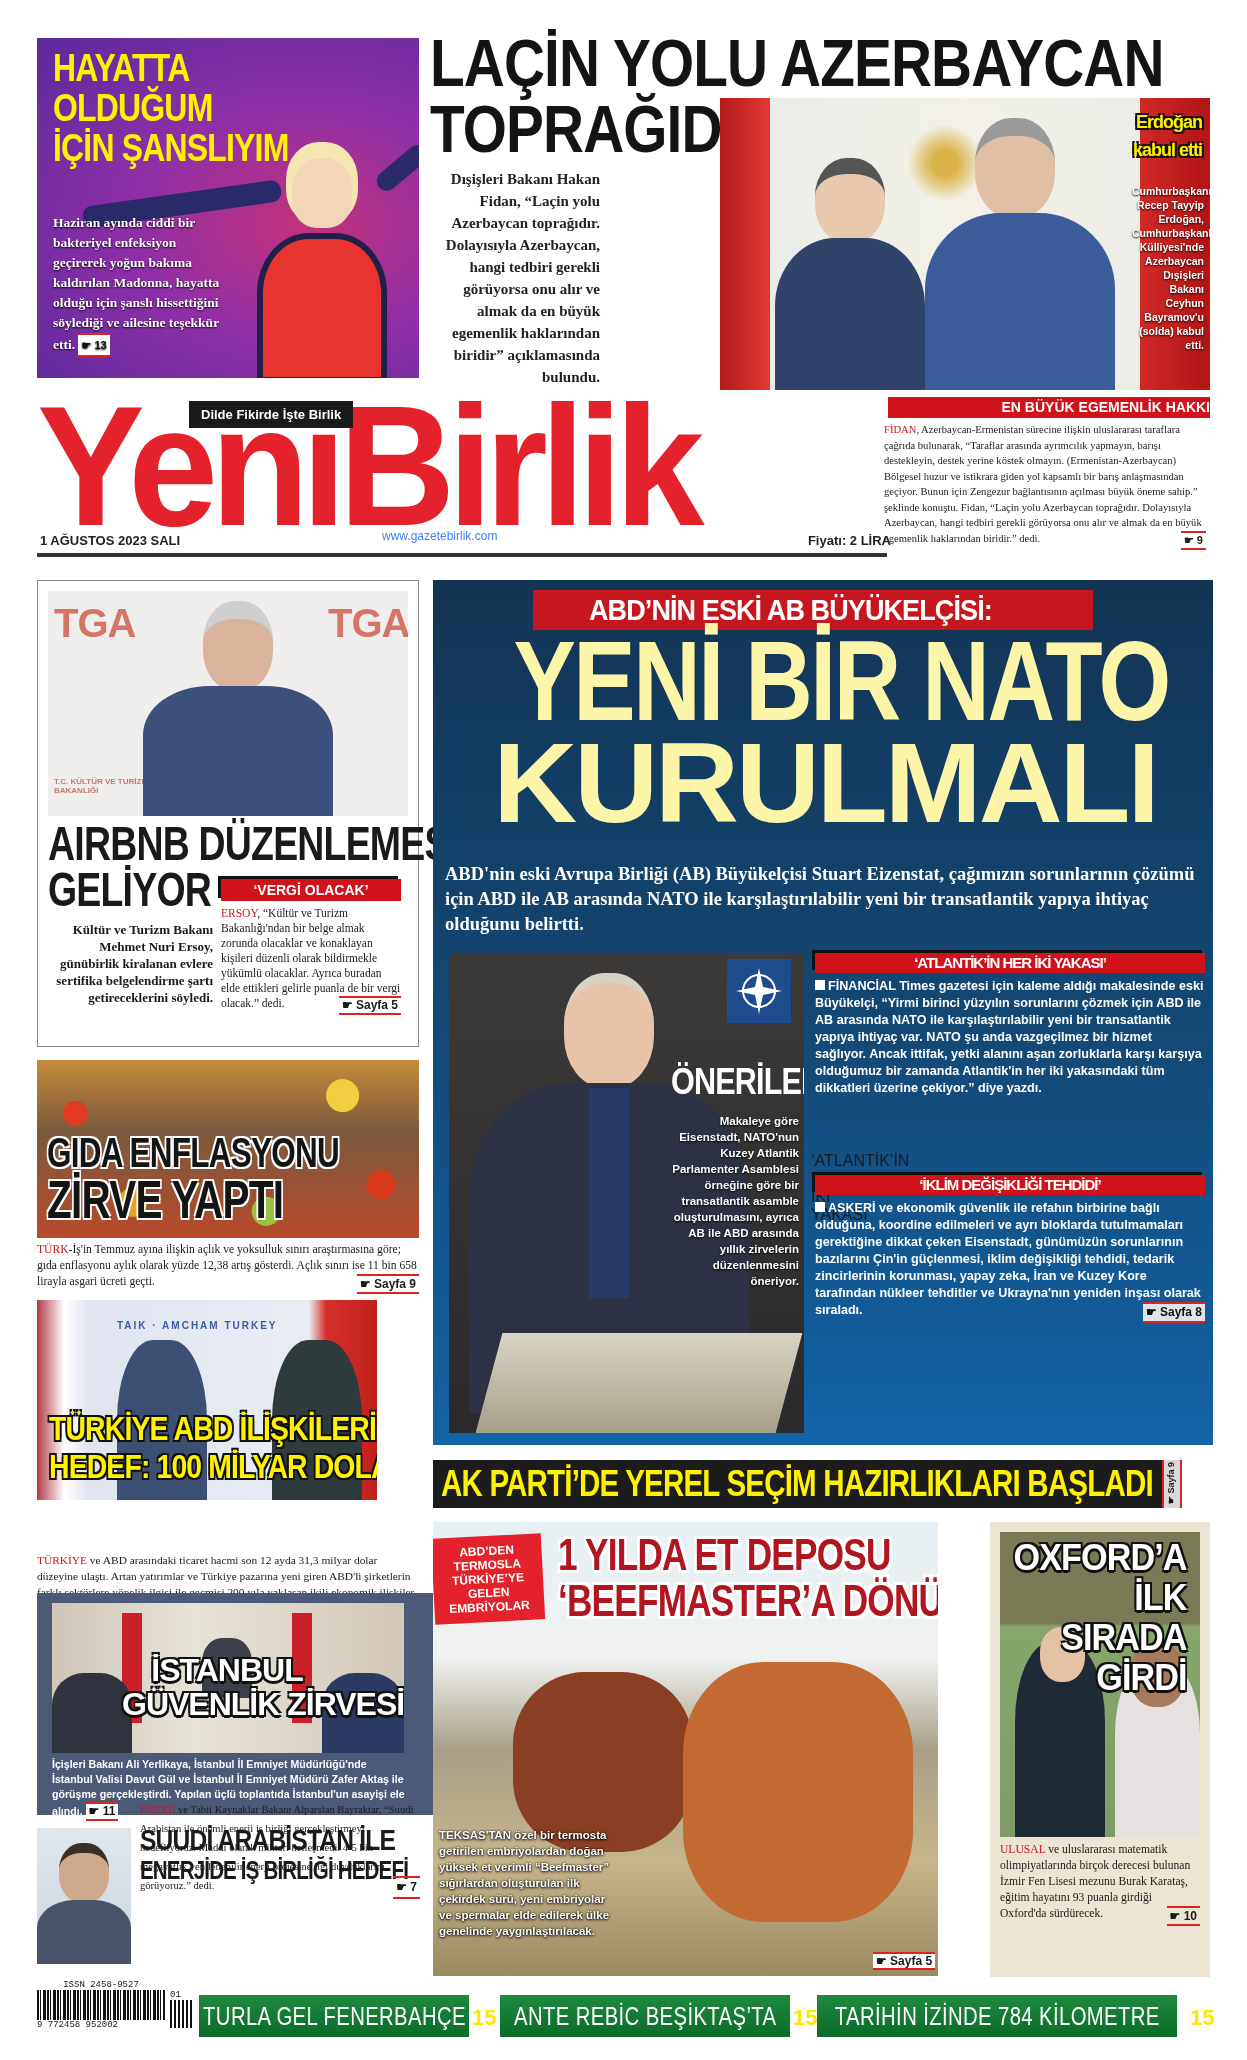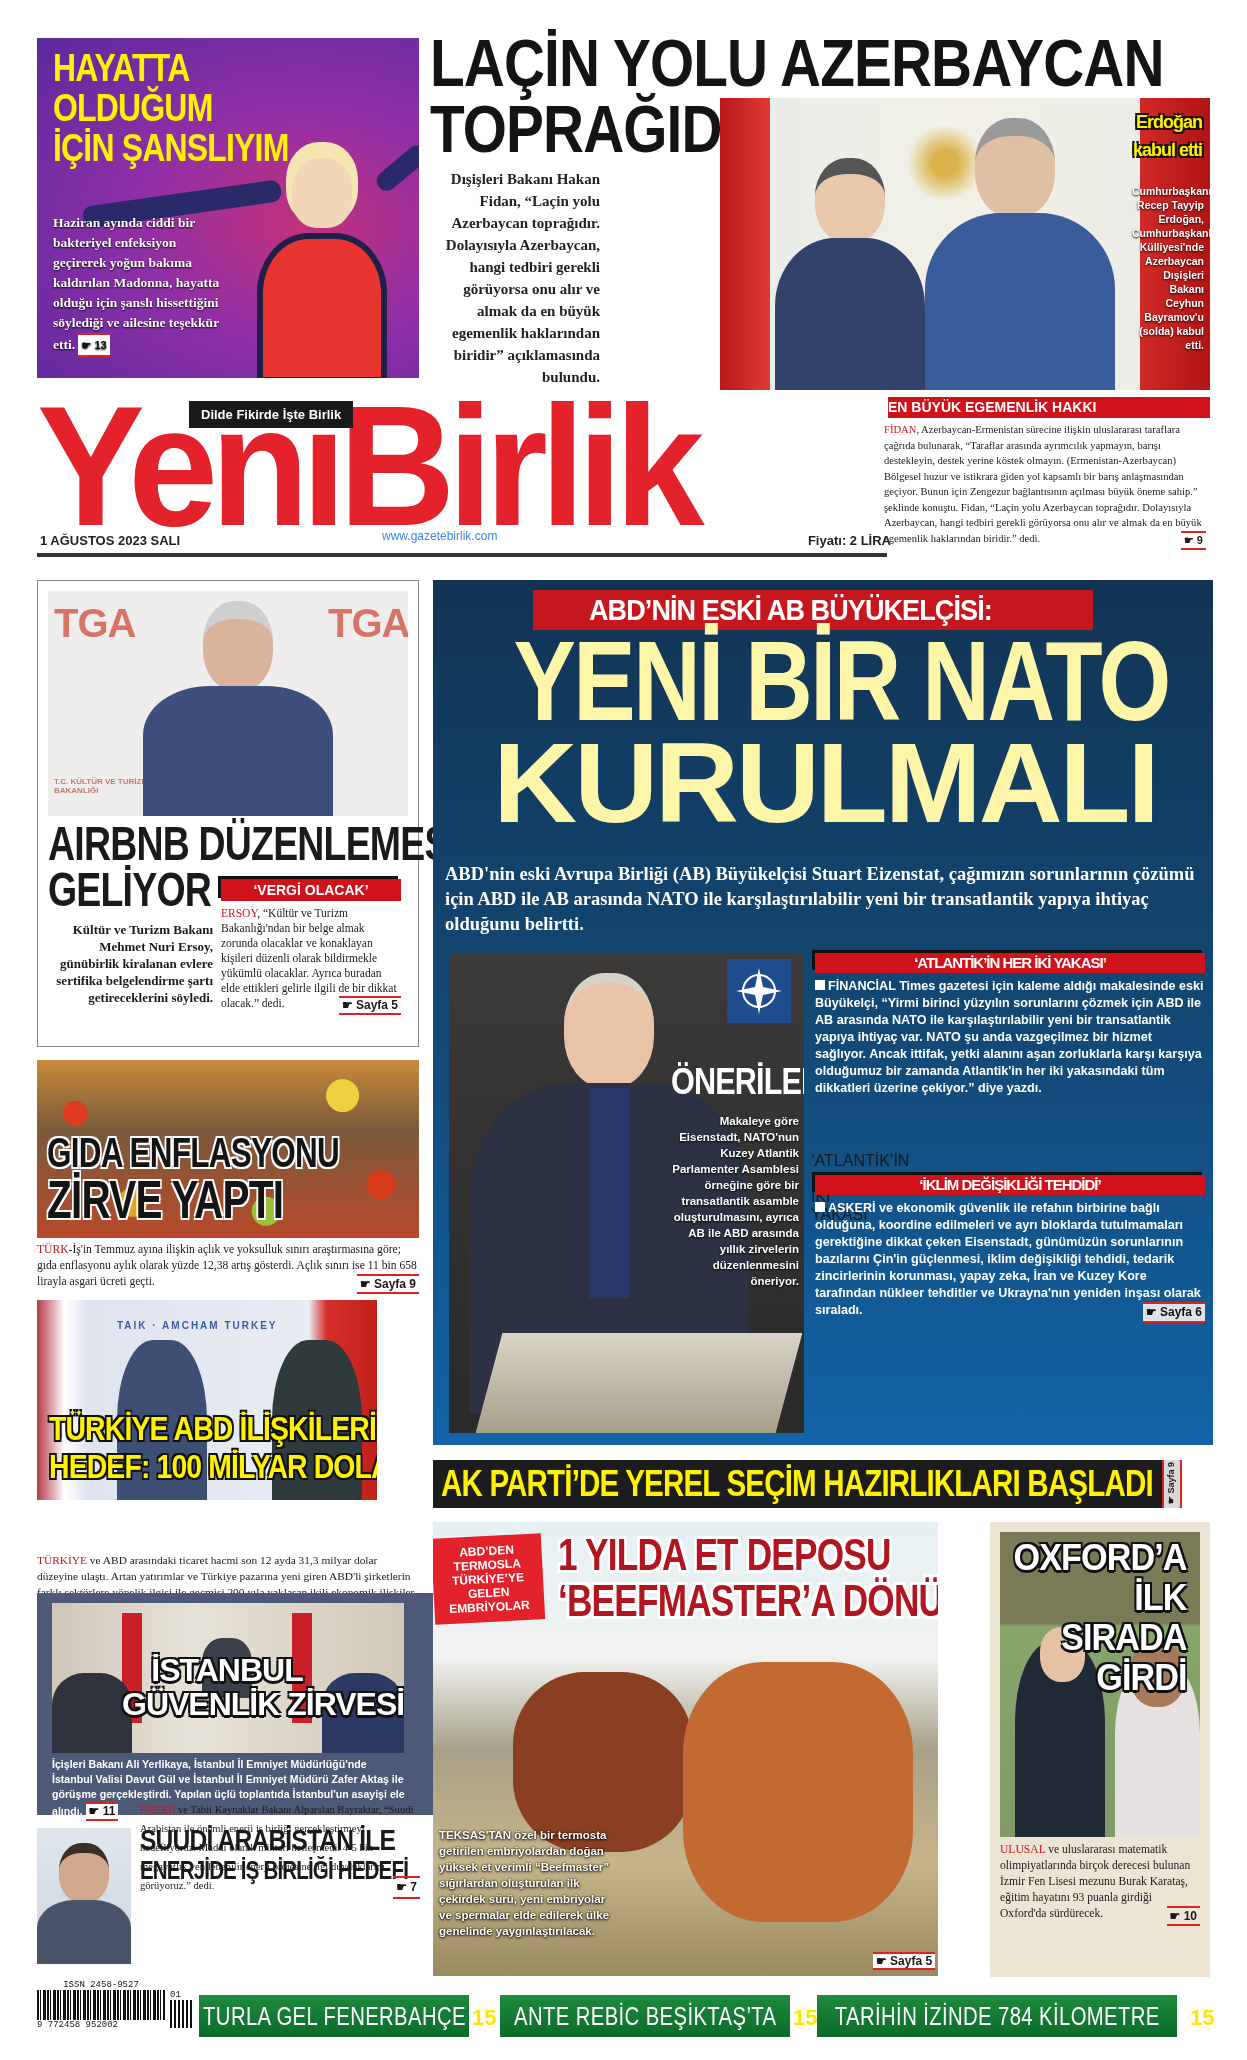--- a/index.html
+++ b/index.html
@@ -62,21 +62,21 @@
 
 <div class="abs" style="left:37px;top:393px;width:850px;height:160px">
   <div class="abs cond" style="left:0;top:-12px;font-size:170px;line-height:170px;color:#e3222b;letter-spacing:-8px;transform:scaleX(0.95)">YeniBirlik</div>
   <div class="abs" style="left:152px;top:8px;background:#1a1a1a;color:#fff;font-weight:bold;font-size:13px;padding:6px 12px;white-space:nowrap">Dilde Fikirde İşte Birlik</div>
   <div class="abs" style="left:3px;top:140px;font-weight:bold;font-size:13px;color:#222">1 AĞUSTOS 2023 SALI</div>
   <div class="abs" style="left:345px;top:136px;font-weight:normal;font-size:12px;color:#3b82f6">www.gazetebirlik.com</div>
   <div class="abs" style="right:-4px;top:140px;font-weight:bold;font-size:13px;color:#222">Fiyatı: 2 LİRA</div>
   <div class="abs" style="left:0;top:160px;width:850px;height:4px;background:#333"></div>
 </div>
 
-<div class="abs" style="left:888px;top:397px;width:322px;height:21px;background:#d0121b;color:#fff;font-weight:bold;font-size:14px;text-align:left;line-height:21px">EN BÜYÜK EGEMENLİK HAKKI</div>
+<div class="abs" style="left:888px;top:397px;width:322px;height:21px;background:#d0121b;color:#fff;font-weight:bold;font-size:14px;text-align:right;line-height:21px">EN BÜYÜK EGEMENLİK HAKKI</div>
 <div class="abs serif" style="left:884px;top:422px;width:322px;font-size:10.6px;line-height:15.5px;color:#222">
   <span class="redlead">FİDAN</span><span>, Azerbaycan-Ermenistan sürecine ilişkin uluslararası taraflara çağrıda bulunarak, “Taraflar arasında ayrımcılık yapmayın, barışı destekleyin, destek yerine köstek olmayın. (Ermenistan-Azerbaycan) Bölgesel huzur ve istikrara giden yol kapsamlı bir barış anlaşmasından geçiyor. Bunun için Zengezur bağlantısının açılması büyük öneme sahip.” şeklinde konuştu. Fidan, “Laçin yolu Azerbaycan toprağıdır. Dolayısıyla Azerbaycan, hangi tedbiri gerekli görüyorsa onu alır ve almak da en büyük egemenlik haklarından biridir.” dedi.</span>
   <span class="ref" style="float:right;font-size:11px">☛ 9</span>
 </div>
 
 <div class="abs" style="left:37px;top:580px;width:382px;height:467px;border:1px solid #888">
   <div class="photo" style="left:10px;top:10px;width:360px;height:225px;background:#f0eeec">
     <div class="abs cond" style="left:6px;top:10px;font-size:40px;color:#d47568">TGA</div>
     <div class="abs cond" style="left:280px;top:10px;font-size:40px;color:#d47568">TGA</div>
     <div class="abs" style="left:6px;top:186px;width:110px;font-size:8px;color:#c57a70;font-weight:bold">T.C. KÜLTÜR VE TURİZM BAKANLIĞI</div>
@@ -85,21 +85,21 @@
       <div class="abs" style="left:0;top:85px;width:190px;height:140px;background:#3c4f7d;border-radius:35% 35% 0 0"></div>
     </div>
   </div>
   <div class="abs cond" style="left:10px;top:240px;font-size:48px;line-height:46px;color:#1a1a1a;transform:scaleX(0.78)">
     <div style="white-space:nowrap">AIRBNB DÜZENLEMESİ</div>
     <div>GELİYOR</div>
   </div>
   <div class="abs serif" style="left:10px;top:340px;width:165px;text-align:right;font-weight:bold;font-size:13px;line-height:17px">Kültür ve Turizm Bakanı Mehmet Nuri Ersoy, günübirlik kiralanan evlere sertifika belgelendirme şartı getireceklerini söyledi.</div>
   <div class="abs" style="left:183px;top:298px;width:180px;height:22px;background:#d0121b;color:#fff;font-weight:bold;font-size:14px;text-align:center;line-height:22px;box-shadow:-3px -3px 0 #111">‘VERGİ OLACAK’</div>
   <div class="abs serif" style="left:183px;top:325px;width:180px;font-size:11.5px;line-height:15px">
-    <span class="redlead">ERSOY</span><span>, “Kültür ve Turizm Bakanlığı'ndan bir belge almak zorunda olacaklar ve konaklayan kişileri düzenli olarak bildirmekle yükümlü olacaklar. Ayrıca buradan elde ettikleri gelirle ilgili de bir dikkat olacak.” dedi.</span>
+    <span class="redlead">ERSOY</span><span>, “Kültür ve Turizm Bakanlığı'ndan bir belge almak zorunda olacaklar ve konaklayan kişileri düzenli olarak bildirmekle yükümlü olacaklar. Ayrıca buradan elde ettikleri gelirle puanla de bir vergi olacak.” dedi.</span>
     <span class="ref" style="float:right">☛ Sayfa 5</span>
   </div>
 </div>
 
 <div class="abs" style="left:433px;top:580px;width:780px;height:865px;background:linear-gradient(180deg,#123454 0%,#134a78 55%,#1264a8 100%)">
   <div class="abs" style="left:100px;top:10px;width:560px;height:40px;background:#c6161e;text-align:center">
     <span class="cond" style="display:inline-block;color:#fff;font-size:30px;line-height:40px;transform:scaleX(0.9)">ABD’NİN ESKİ AB BÜYÜKELÇİSİ:</span>
   </div>
   <div class="abs cond" style="left:12px;top:50px;width:760px;text-align:center;color:#fdf5a8;font-size:114px;line-height:102px;letter-spacing:-3px">
     <div style="white-space:nowrap;transform:scaleX(0.82)">YENİ BİR NATO</div>
@@ -129,21 +129,21 @@
     <span class="cond" style="display:inline-block;color:#fff;font-size:15px;line-height:20px">‘ATLANTİK’İN HER İKİ YAKASI’</span>
   </div>
   <div class="abs" style="left:382px;top:398px;width:390px;color:#fff;font-weight:bold;font-size:12.6px;line-height:17px">
     <span style="display:inline-block;width:10px;height:10px;background:#fff;margin-right:3px"></span><span>FİNANCİAL Times gazetesi için kaleme aldığı makalesinde eski Büyükelçi, “Yirmi birinci yüzyılın sorunlarını çözmek için ABD ile AB arasında NATO ile karşılaştırılabilir yeni bir transatlantik yapıya ihtiyaç var. NATO şu anda vazgeçilmez bir hizmet sağlıyor. Ancak ittifak, yetki alanını aşan zorluklarla karşı karşıya olduğumuz bir zamanda Atlantik'in her iki yakasındaki tüm dikkatleri üzerine çekiyor.” diye yazdı.</span>
   </div>
   <div class="abs" style="left:382px;top:595px;width:390px;height:20px;background:#d0121b;text-align:center;box-shadow:-3px -3px 0 #111">
     <span class="cond" style="display:inline-block;color:#fff;font-size:15px;line-height:20px">‘İKLİM DEĞİŞİKLİĞİ TEHDİDİ’</span>
   </div>
   <div class="abs" style="left:382px;top:620px;width:390px;color:#fff;font-weight:bold;font-size:12.6px;line-height:17px">
     <span style="display:inline-block;width:10px;height:10px;background:#fff;margin-right:3px"></span><span>ASKERİ ve ekonomik güvenlik ile refahın birbirine bağlı olduğuna, koordine edilmeleri ve ayrı bloklarda tutulmamaları gerektiğine dikkat çeken Eisenstadt, günümüzün sorunlarının bazılarını Çin'in güçlenmesi, iklim değişikliği tehdidi, tedarik zincirlerinin korunması, yapay zeka, İran ve Kuzey Kore tarafından nükleer tehditler ve Ukrayna'nın yeniden inşası olarak sıraladı.</span>
-    <span class="ref" style="float:right;background:#dce4ea;color:#111">☛ Sayfa 6</span>
+    <span class="ref" style="float:right;background:#dce4ea;color:#111">☛ Sayfa 8</span>
   </div>
 </div>
 
 <div class="photo" style="left:37px;top:1060px;width:382px;height:178px;background:
  radial-gradient(circle at 10% 30%,#e03b20 0 12px,transparent 13px),
  radial-gradient(circle at 25% 80%,#e8a020 0 14px,transparent 15px),
  radial-gradient(circle at 80% 20%,#f0d040 0 16px,transparent 17px),
  radial-gradient(circle at 90% 70%,#d63a1a 0 14px,transparent 15px),
  radial-gradient(circle at 60% 85%,#9ac040 0 14px,transparent 15px),
  linear-gradient(#c78a3a,#7a5a3c 40%,#b84a2a)">

